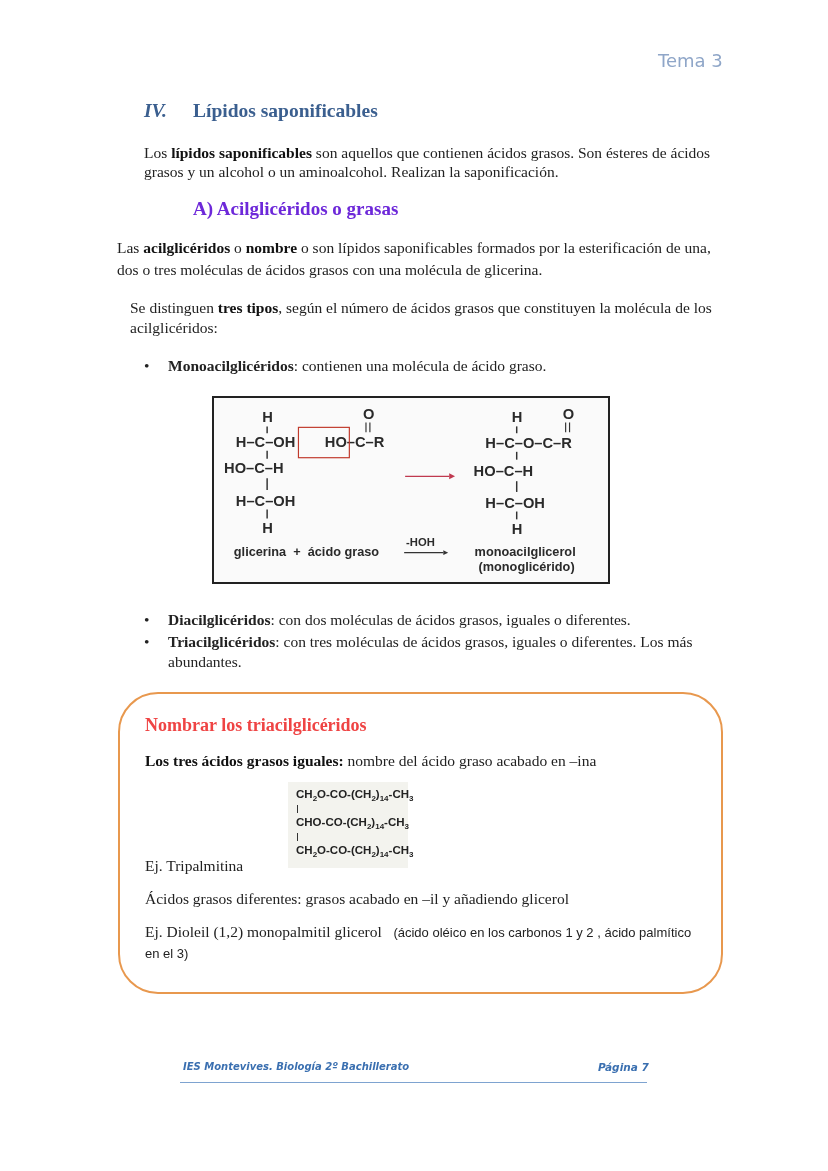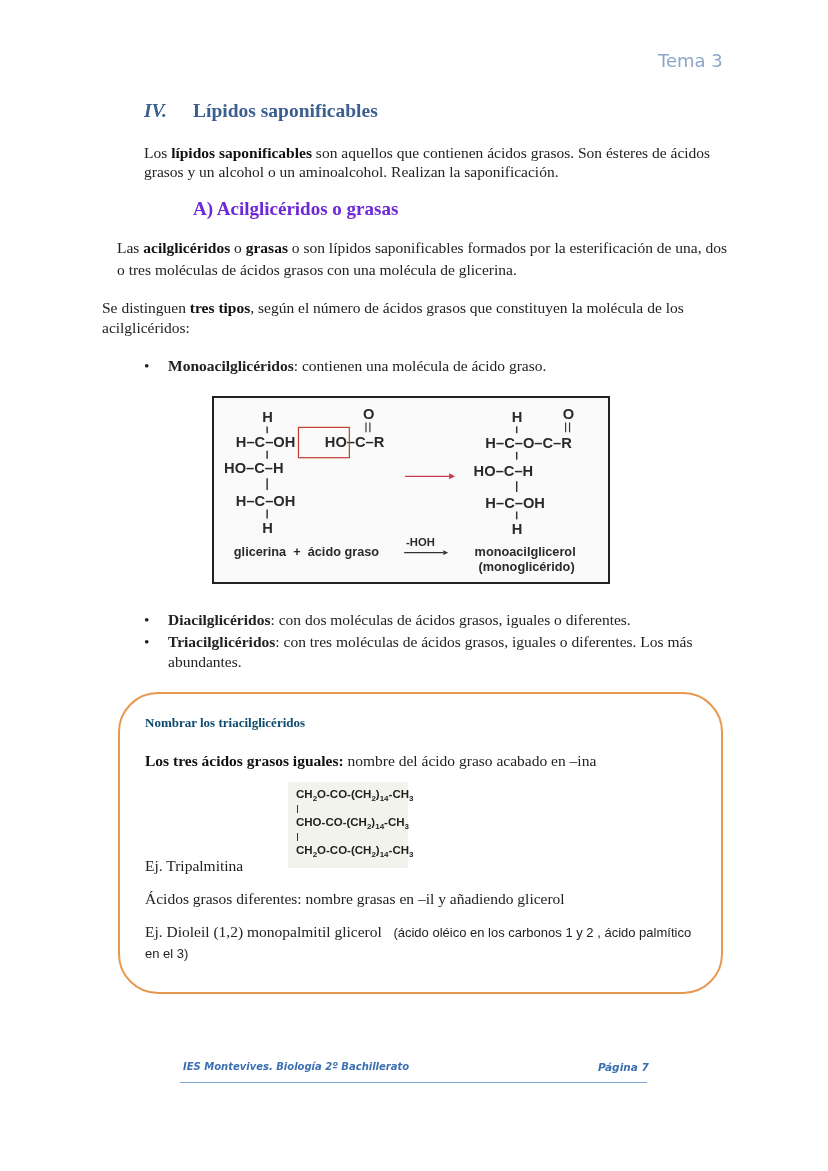--- a/index.html
+++ b/index.html
@@ -7,35 +7,35 @@
          font-family: "Liberation Serif", serif; color: #1a1a1a; }
   .abs { position: absolute; }
   .header-tag { left: 658px; top: 50px; font-family: "DejaVu Sans", sans-serif; font-size: 18px; color: #8fa6c8; }
   .h1 { left: 144px; top: 100px; font-size: 19.5px; font-weight: bold; color: #3b5f8f; white-space: nowrap; }
   .h1 .num { display: inline-block; width: 49px; font-style: italic; }
   .p { font-size: 15.5px; line-height: 19px; color: #222; }
   .p b { color: #111; }
   .intro { left: 144px; top: 143px; width: 580px; }
   .h2 { left: 193px; top: 198px; font-size: 19px; font-weight: bold; color: #6d28d9; white-space: nowrap; }
   .para1 { left: 117px; top: 237px; width: 610px; line-height: 22px; }
-  .para2 { left: 102px; top: 298px; width: 610px; line-height: 20px; }
+  .para2 { left: 130px; top: 298px; width: 610px; line-height: 20px; }
   .bullet { position: absolute; font-size: 15.5px; line-height: 20px; color: #222; }
   .bullet .dot { position: absolute; left: -24px; top: 0; }
   .b1 { left: 168px; top: 356px; white-space: nowrap; }
   .b2 { left: 168px; top: 610px; white-space: nowrap; }
   .b3 { left: 168px; top: 632px; width: 560px; }
 
   
   .fig { left: 212px; top: 396px; width: 398px; height: 188px; border: 2px solid #222; background: #fafafa; box-sizing: border-box; }
   .fig svg { width: 100%; height: 100%; display: block; }
   .fig text { font-family: "Liberation Sans", sans-serif; font-weight: bold; fill: #2a2a2a; }
 
   
   .obox { left: 118px; top: 692px; width: 605px; height: 302px; border: 2.5px solid #e8984e; border-radius: 40px; box-sizing: border-box; }
-  .ob-title { left: 145px; top: 715px; font-size: 13px; font-weight: bold; color: #0c4a6e; white-space: nowrap; }
+  .ob-title { left: 145px; top: 715px; font-size: 18px; font-weight: bold; color: #ef4444; white-space: nowrap; }
   .ob-l1 { left: 145px; top: 751px; white-space: nowrap; }
   .formula { left: 288px; top: 782px; width: 120px; height: 86px; background: #f3f3ee; }
   .formula .fl { position: absolute; left: 8px; font-family: "Liberation Sans", sans-serif; font-weight: bold; font-size: 11.5px; color: #222; white-space: nowrap; }
   .formula sub { font-size: 8px; }
   .formula .bar { position: absolute; left: 9px; width: 1px; height: 8px; background: #333; }
   .ob-ej1 { left: 145px; top: 856px; white-space: nowrap; }
   .ob-l2 { left: 145px; top: 889px; white-space: nowrap; }
   .ob-l3 { left: 145px; top: 922px; width: 560px; line-height: 20px; }
   .ob-l3 .note { font-family: "Liberation Sans", sans-serif; font-size: 13px; }
 
@@ -52,21 +52,21 @@
   <span class="num">IV.</span><span>Lípidos saponificables</span>
 </div>
 
 <div class="abs p intro">
   <span>Los </span><b>lípidos saponificables</b><span> son aquellos que contienen ácidos grasos. Son ésteres de ácidos grasos y un alcohol o un aminoalcohol. Realizan la saponificación.</span>
 </div>
 
 <div class="abs h2">A) Acilglicéridos o grasas</div>
 
 <div class="abs p para1">
-  <span>Las </span><b>acilglicéridos</b><span> o </span><b>grasas</b><span> o son lípidos saponificables formados por la esterificación de una, dos o tres moléculas de ácidos grasos con una molécula de glicerina.</span>
+  <span>Las </span><b>acilglicéridos</b><span> o </span><b>nombre</b><span> o son lípidos saponificables formados por la esterificación de una, dos o tres moléculas de ácidos grasos con una molécula de glicerina.</span>
 </div>
 
 <div class="abs p para2">
   <span>Se distinguen </span><b>tres tipos</b><span>, según el número de ácidos grasos que constituyen la molécula de los acilglicéridos:</span>
 </div>
 
 <div class="bullet b1">
   <span class="dot">•</span>
   <b>Monoacilglicéridos</b><span>: contienen una molécula de ácido graso.</span>
 </div>
@@ -139,20 +139,20 @@
 
 <div class="abs formula">
   <div class="fl" style="top:6px;">CH<sub>2</sub>O-CO-(CH<sub>2</sub>)<sub>14</sub>-CH<sub>3</sub></div>
   <div class="bar" style="top:23px;"></div>
   <div class="fl" style="top:34px;">CHO-CO-(CH<sub>2</sub>)<sub>14</sub>-CH<sub>3</sub></div>
   <div class="bar" style="top:51px;"></div>
   <div class="fl" style="top:62px;">CH<sub>2</sub>O-CO-(CH<sub>2</sub>)<sub>14</sub>-CH<sub>3</sub></div>
 </div>
 
 <div class="abs p ob-ej1">Ej. Tripalmitina</div>
-<div class="abs p ob-l2">Ácidos grasos diferentes: nombre grasas en –il y añadiendo glicerol</div>
+<div class="abs p ob-l2">Ácidos grasos diferentes: grasos acabado en –il y añadiendo glicerol</div>
 <div class="abs p ob-l3">
   <span>Ej. Dioleil (1,2) monopalmitil glicerol</span>&nbsp;&nbsp; <span class="note">(ácido oléico en los carbonos 1 y 2 , ácido palmítico en el 3)</span>
 </div>
 
 <div class="abs footer-left">IES Montevives. Biología 2º Bachillerato</div>
 <div class="abs footer-right">Página 7</div>
 <div class="abs footer-rule"></div>
 
 </body></html>

